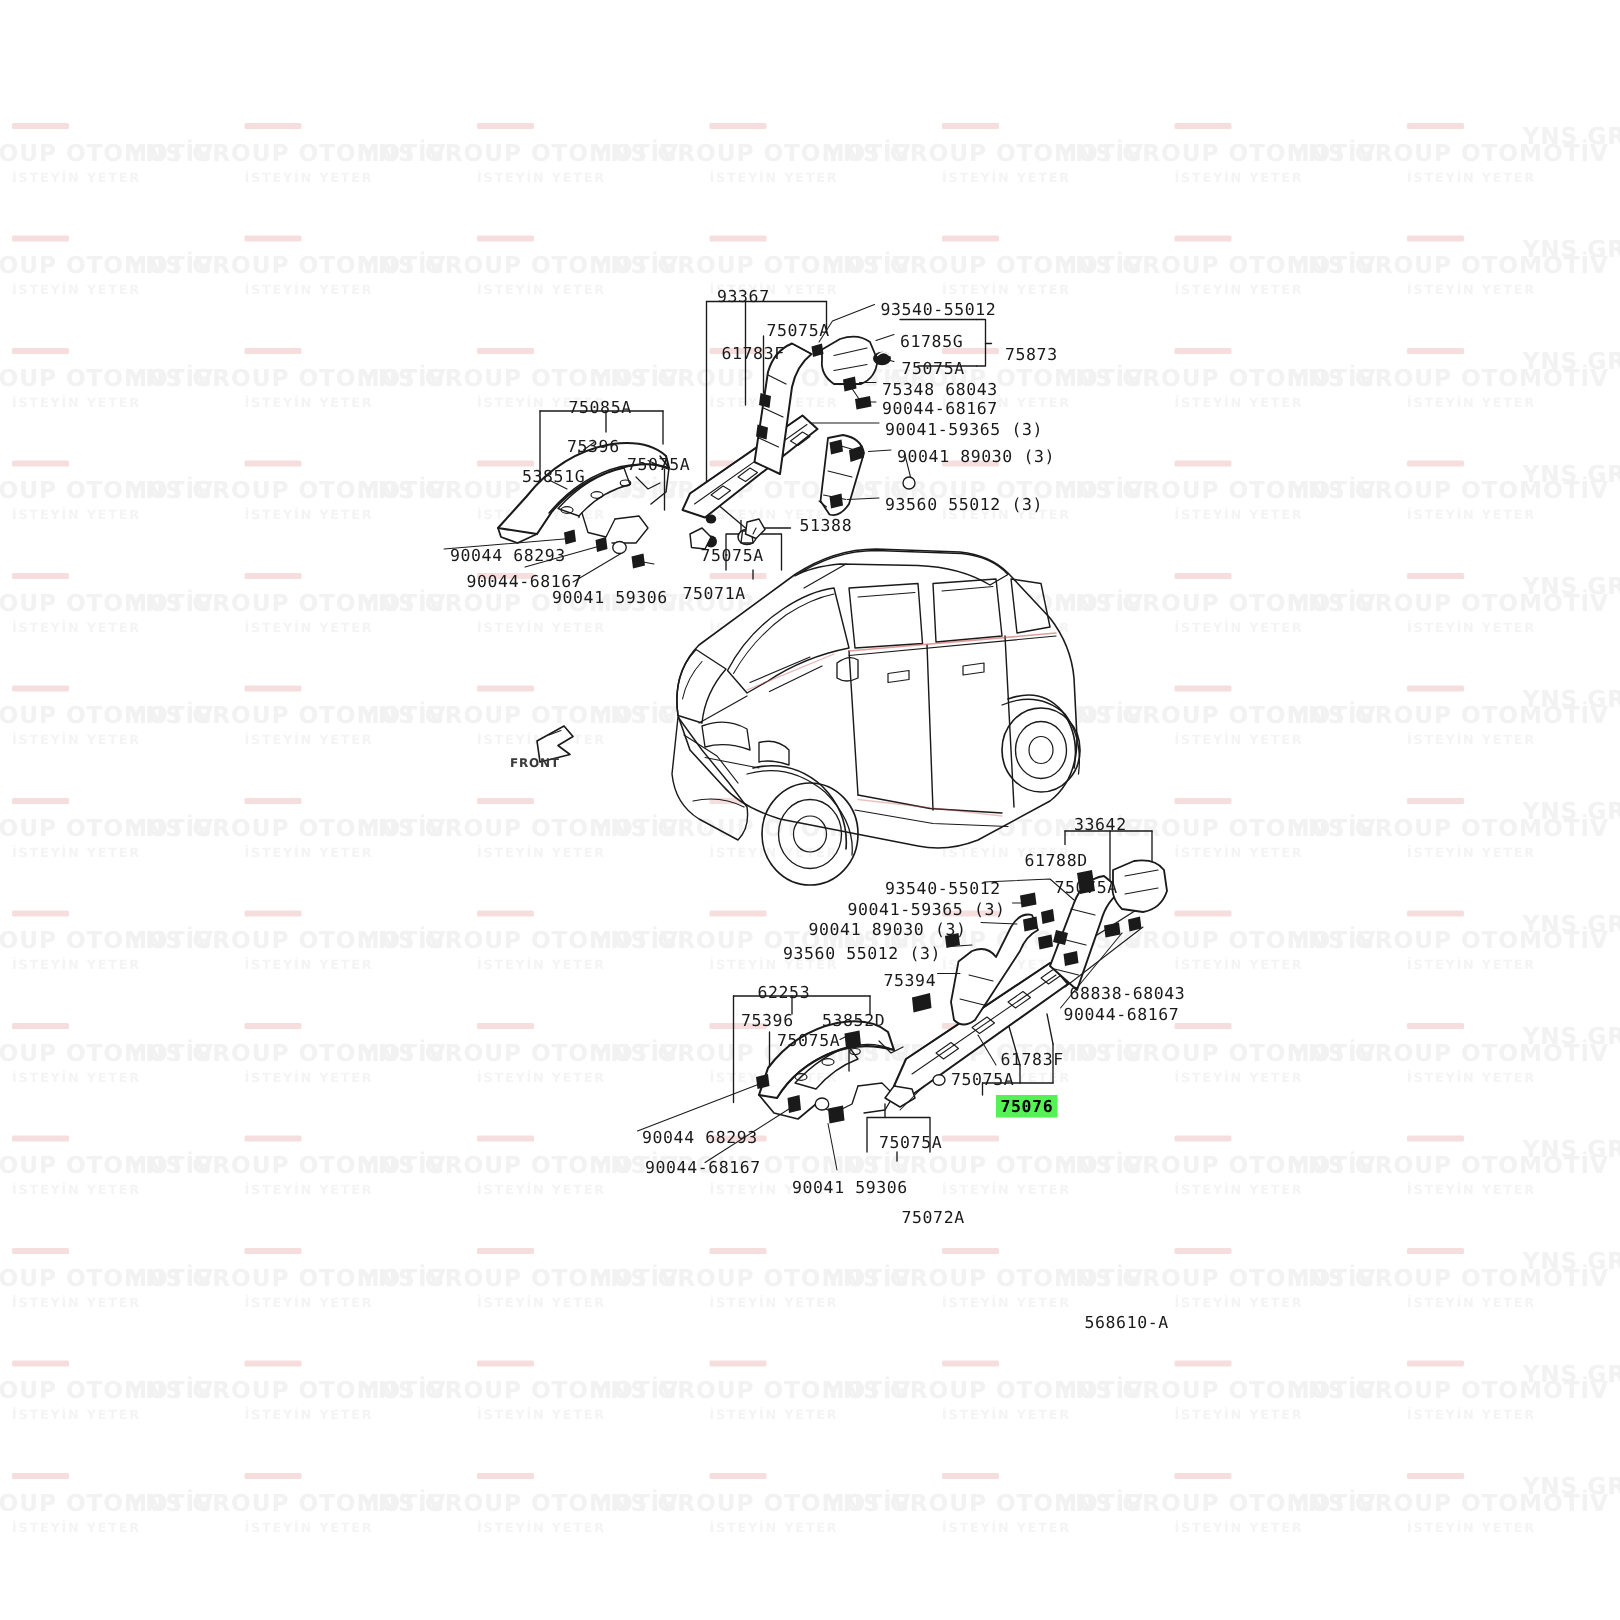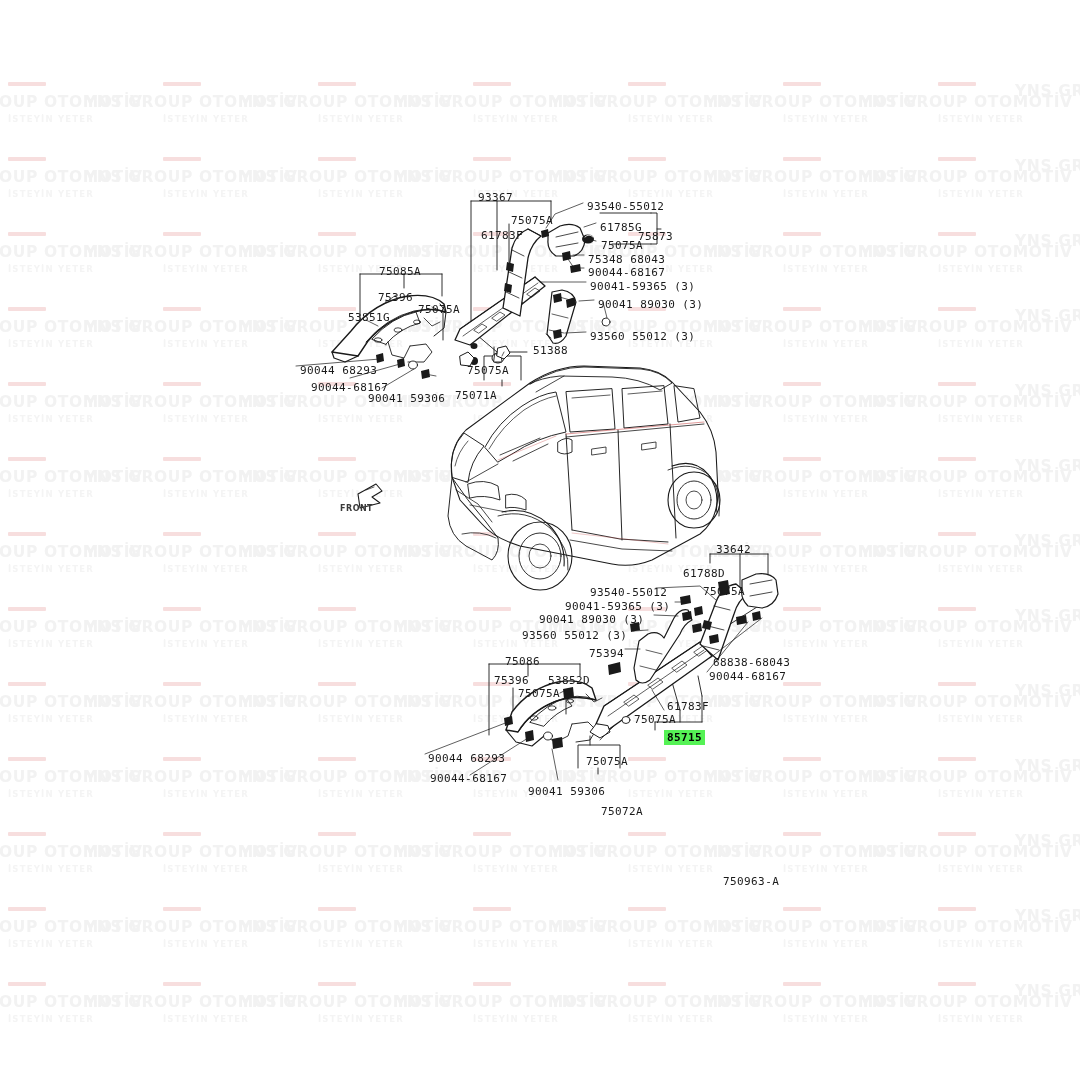--- a/index.html
+++ b/index.html
@@ -912,27 +912,27 @@
         <path d="M600 740 L616 724" stroke-width="0.7"></path>
         <path d="M664 710 L652 690" stroke-width="0.7"></path>
       </g>
 
     </g>
   </svg>
   </div>
 
   <div id="label-layer">
     <span class="front-text" style="left:340px; top:504px;">FRONT</span>
-    <span class="plabel" id="sheet-label" style="left: 723px; top: 875px;">750963-A</span>
+    <span class="plabel" id="sheet-label" style="left: 723px; top: 875px;">568610-A</span>
   <span class="plabel" style="left: 478px; top: 191px;">93367</span>
       <span class="plabel" style="left: 511px; top: 214px;">75075A</span>
       <span class="plabel" style="left: 481px; top: 229px;">61783F</span>
       <span class="plabel" style="left: 587px; top: 200px;">93540-55012</span>
       <span class="plabel" style="left: 600px; top: 221px;">61785G</span>
-      <span class="plabel" style="left: 638px; top: 230px;">75873</span>
+      <span class="plabel" style="left: 670px; top: 230px;">75873</span>
       <span class="plabel" style="left: 601px; top: 239px;">75075A</span>
       <span class="plabel" style="left: 588px; top: 253px;">75348  68043</span>
       <span class="plabel" style="left: 588px; top: 266px;">90044-68167</span>
       <span class="plabel" style="left: 590px; top: 280px;">90041-59365 (3)</span>
       <span class="plabel" style="left: 598px; top: 298px;">90041  89030 (3)</span>
       <span class="plabel" style="left: 590px; top: 330px;">93560  55012 (3)</span>
       <span class="plabel" style="left: 533px; top: 344px;">51388</span>
       <span class="plabel" style="left: 379px; top: 265px;">75085A</span>
       <span class="plabel" style="left: 378px; top: 291px;">75396</span>
       <span class="plabel" style="left: 418px; top: 303px;">75075A</span>
@@ -945,27 +945,27 @@
       <span class="plabel" style="left: 716px; top: 543px;">33642</span>
       <span class="plabel" style="left: 683px; top: 567px;">61788D</span>
       <span class="plabel" style="left: 703px; top: 585px;">75075A</span>
       <span class="plabel" style="left: 590px; top: 586px;">93540-55012</span>
       <span class="plabel" style="left: 565px; top: 600px;">90041-59365 (3)</span>
       <span class="plabel" style="left: 539px; top: 613px;">90041  89030 (3)</span>
       <span class="plabel" style="left: 522px; top: 629px;">93560  55012 (3)</span>
       <span class="plabel" style="left: 589px; top: 647px;">75394</span>
       <span class="plabel" style="left: 713px; top: 656px;">68838-68043</span>
       <span class="plabel" style="left: 709px; top: 670px;">90044-68167</span>
-      <span class="plabel" style="left: 505px; top: 655px;">75086</span>
+      <span class="plabel" style="left: 505px; top: 655px;">62253</span>
       <span class="plabel" style="left: 494px; top: 674px;">75396</span>
       <span class="plabel" style="left: 548px; top: 674px;">53852D</span>
       <span class="plabel" style="left: 518px; top: 687px;">75075A</span>
       <span class="plabel" style="left: 667px; top: 700px;">61783F</span>
       <span class="plabel" style="left: 634px; top: 713px;">75075A</span>
-      <span class="plabel hl" style="left: 664px; top: 730px;">85715</span>
+      <span class="plabel hl" style="left: 664px; top: 730px;">75076</span>
       <span class="plabel" style="left: 428px; top: 752px;">90044  68293</span>
       <span class="plabel" style="left: 586px; top: 755px;">75075A</span>
       <span class="plabel" style="left: 430px; top: 772px;">90044-68167</span>
       <span class="plabel" style="left: 528px; top: 785px;">90041  59306</span>
       <span class="plabel" style="left: 601px; top: 805px;">75072A</span>
     </div>
 
 </div>
 
 </body></html>

